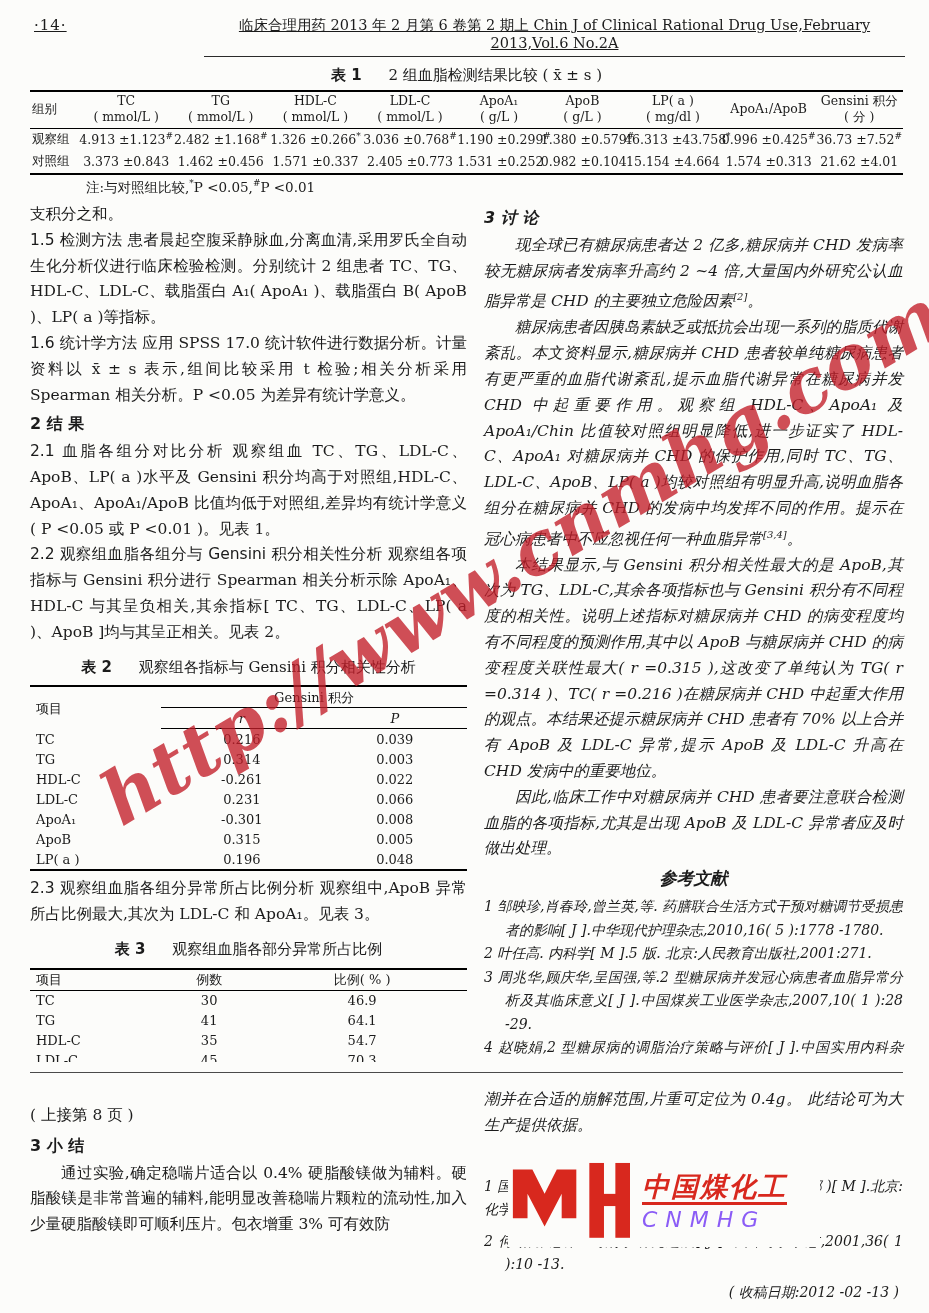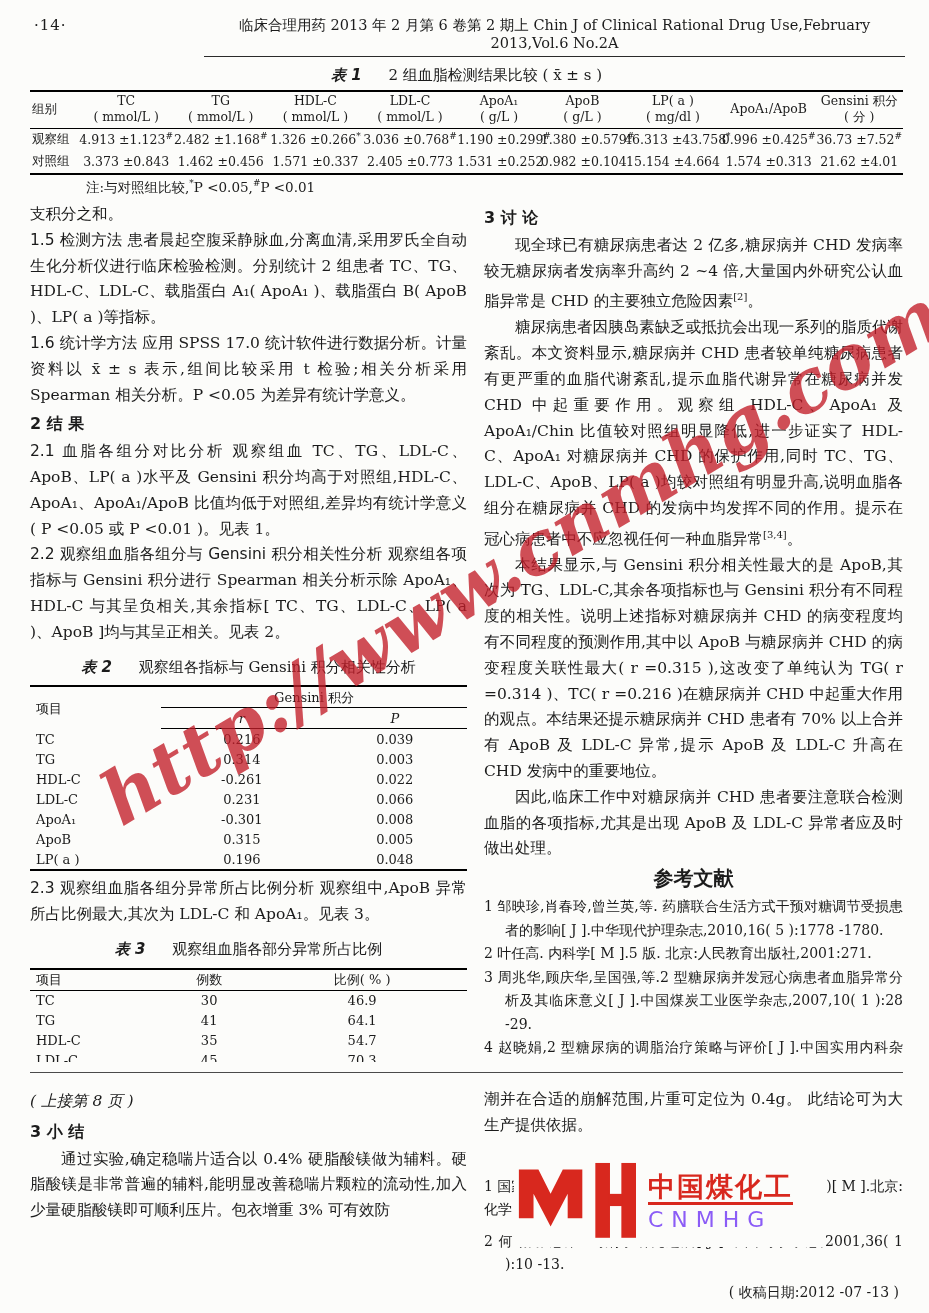--- a/index.html
+++ b/index.html
@@ -1,67 +1,67 @@
 <!DOCTYPE html>
 <html><head>
 <meta charset="utf-8">
 <style>
   html,body{margin:0;padding:0;background:#9a9a9a;}
   .page{position:relative;width:929px;height:1313px;margin:0 auto;background:#fcfcfa;
         font-family:"DejaVu Serif","Liberation Serif",serif;color:#1b1b1b;overflow:hidden;}
   
-  .hdr{display:flex;align-items:baseline;padding:16px 24px 0 34px;}
+  .hdr{display:flex;align-items:baseline;padding:16px 24px 0 34px;text-decoration:underline;}
   .hdr .pn{width:170px;font-size:15px;letter-spacing:1px;}
   .hdr .jl{flex:1;text-align:center;font-size:14.5px;border-bottom:1px solid #2a2a2a;padding-bottom:5px;}
   
   .tbl-title{text-align:center;font-size:15px;margin:9px 0 5px;}
-  .tbl-title .lbl{font-weight:bold;font-family:"DejaVu Sans","Liberation Sans",sans-serif;margin-right:22px;font-style:italic;}
+  .tbl-title .lbl{font-weight:bold;font-family:"DejaVu Sans","Liberation Sans",sans-serif;margin-right:22px;}
   table{border-collapse:collapse;}
   
   .t1wrap{margin:4px 26px 0 30px;}
   table.t1{width:100%;font-size:12.5px;border-top:2px solid #000;border-bottom:2px solid #000;table-layout:fixed;}
   .t1 th{font-weight:normal;border-bottom:1.5px solid #000;padding:1px 0 2px;line-height:1.3;text-align:center;}
   .t1 th.first{text-align:left;padding-left:2px;}
   .t1 td{text-align:center;padding:2.5px 0;white-space:nowrap;}
   .t1 td.first{text-align:left;padding-left:2px;}
   .t1 sup,.t1note sup,.cell sup{font-size:9px;}
   .t1note{margin:3px 0 0 56px;font-size:13.5px;}
   
   .cols{display:flex;gap:17px;padding:6px 26px 0 30px;box-sizing:border-box;}
   .cols.top{height:866px;overflow:hidden;justify-content:space-between;}
   .cols.bot{height:244px;overflow:hidden;}
   .col-l{width:437px;flex:none;}
-  .col-r{flex:1;min-width:0;position:relative;}
+  .col-r{flex:1;min-width:0;position:relative;font-style:italic;}
   .col-l,.col-r{font-size:15.5px;line-height:25.8px;text-align:justify;}
   p{margin:0;}
   .ind{text-indent:2em;}
   .seclabel{font-weight:normal;font-family:"DejaVu Sans","Liberation Sans",sans-serif;}
   .hsec{font-weight:bold;font-family:"DejaVu Sans","Liberation Sans",sans-serif;font-size:16px;margin:3px 0 2px;}
   
   table.t2,table.t3{width:100%;font-size:13px;line-height:17px;border-top:2px solid #000;border-bottom:2px solid #000;margin:2px 0 5px;}
   .t2 td,.t3 td{padding:1.5px 0;}
   .t2 .item,.t3 .item{text-align:left;padding-left:6px;width:30%;}
   .t2 .num,.t3 .num{text-align:center;}
   .t2 .spanhead{text-align:center;border-bottom:1px solid #000;}
   .t2 .subhead td{border-bottom:1px solid #000;font-style:italic;text-align:center;}
   .t3 .head td{border-bottom:1px solid #000;text-align:center;}
   .t3 .head td.item{text-align:left;}
   
-  .refs-title{text-align:center;font-weight:bold;font-family:"DejaVu Sans","Liberation Sans",sans-serif;font-size:20px;margin:4px 0 3px;}
+  .refs-title{text-align:center;font-weight:bold;font-family:"DejaVu Sans","Liberation Sans",sans-serif;font-size:17px;margin:4px 0 3px;}
   .ref{font-size:14px;line-height:23.5px;padding-left:21px;text-indent:-21px;margin:0;text-align:justify;}
   .date{font-size:14px;text-align:right;padding-right:4px;margin-top:3px;}
   
   .divider{border:none;border-top:1px solid #4a4a4a;margin:10px 26px 8px 30px;}
   
-  .contnote{margin:2px 0 4px;font-style:italic;}
+  .contnote{margin:16px 0 4px;}
   
   .refgap{display:flex;font-size:14px;line-height:23.5px;}
   .refgap .sp{flex:1;}
   
-  .logo{position:absolute;left:30px;top:70px;width:312px;height:90px;background:#fcfcfa;
+  .logo{position:absolute;left:24px;top:70px;width:312px;height:90px;background:#fcfcfa;
         display:flex;align-items:center;gap:12px;z-index:4;}
   .logo-txt{display:flex;flex-direction:column;}
   .logo-cn{color:#d8281e;font-family:"DejaVu Sans","Liberation Sans",sans-serif;font-weight:bold;font-size:27px;line-height:29px;letter-spacing:2px;}
   .logo-line{height:3px;background:#d8281e;margin:1px 0 2px;}
   .logo-en{color:#8b5cf6;font-family:"DejaVu Sans","Liberation Sans",sans-serif;font-size:22px;letter-spacing:8px;line-height:26px;}
   
   .watermark{position:absolute;left:108px;top:762px;z-index:6;pointer-events:none;
              transform:rotate(-31deg);transform-origin:0 50%;
              font-family:"DejaVu Serif","Liberation Serif",serif;font-style:italic;font-weight:bold;
              font-size:74px;letter-spacing:1px;color:rgba(193,28,40,0.78);white-space:nowrap;}
@@ -298,21 +298,21 @@
       <div class="refgap" style="margin-top:36px;">
         <span>1  国家</span>
         <span class="sp"></span>
         <span>典 2005 版( 一部 )[ M ].北京:</span>
       </div>
       <div class="refgap">
         <span>化学</span>
       </div>
 
       <p class="ref" style="margin-top:8px;">2  何勤,张志荣. 药剂学研究进展[ J ].中国药学杂志,2001,36( 1 ):10 -13.</p>
-      <div class="date">( 收稿日期:2012 -07 -13 )</div>
+      <div class="date">( 收稿日期:2012 -02 -13 )</div>
 
       <div class="logo">
         <svg width="122" height="82" viewBox="0 0 150 100" aria-hidden="true">
           <path fill="#d8281e" d="M6 10 h24 l15 30 15-30 h24 v60 h-18 V40 l-21 40 -21-40 v30 H6 z"></path>
           <rect fill="#d8281e" x="100" y="2" width="18" height="92"></rect>
           <rect fill="#d8281e" x="132" y="2" width="18" height="92"></rect>
           <rect fill="#d8281e" x="116" y="40" width="18" height="15"></rect>
         </svg>
         <div class="logo-txt">
           <span class="logo-cn">中国煤化工</span>

